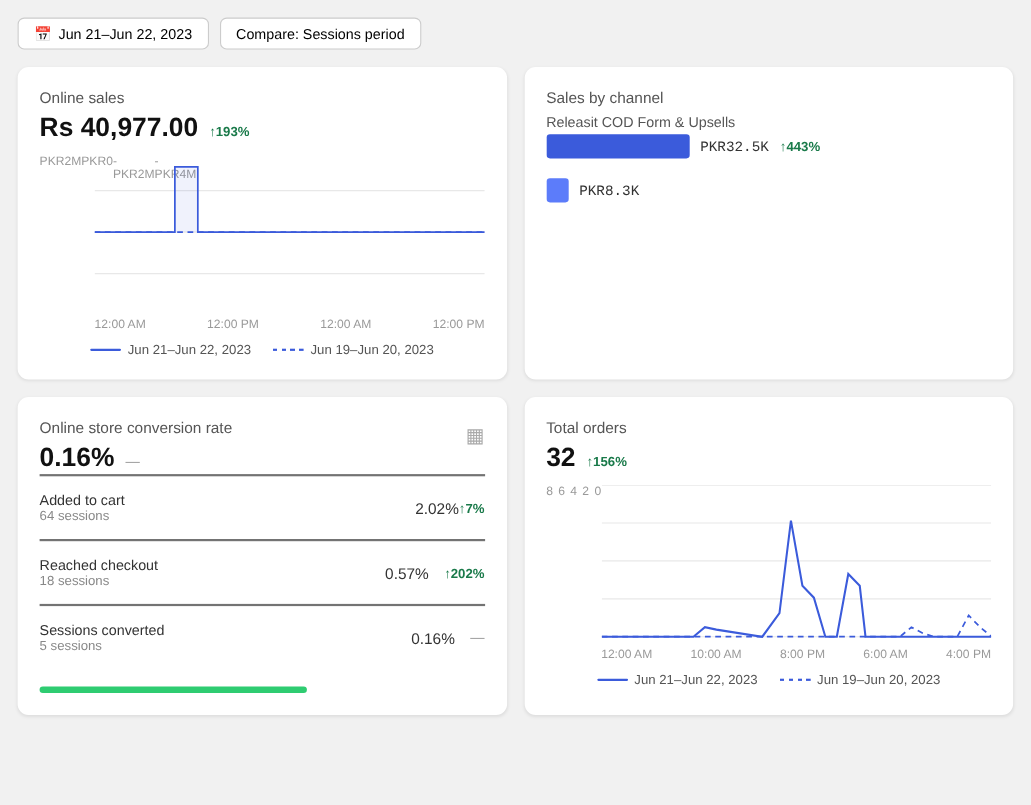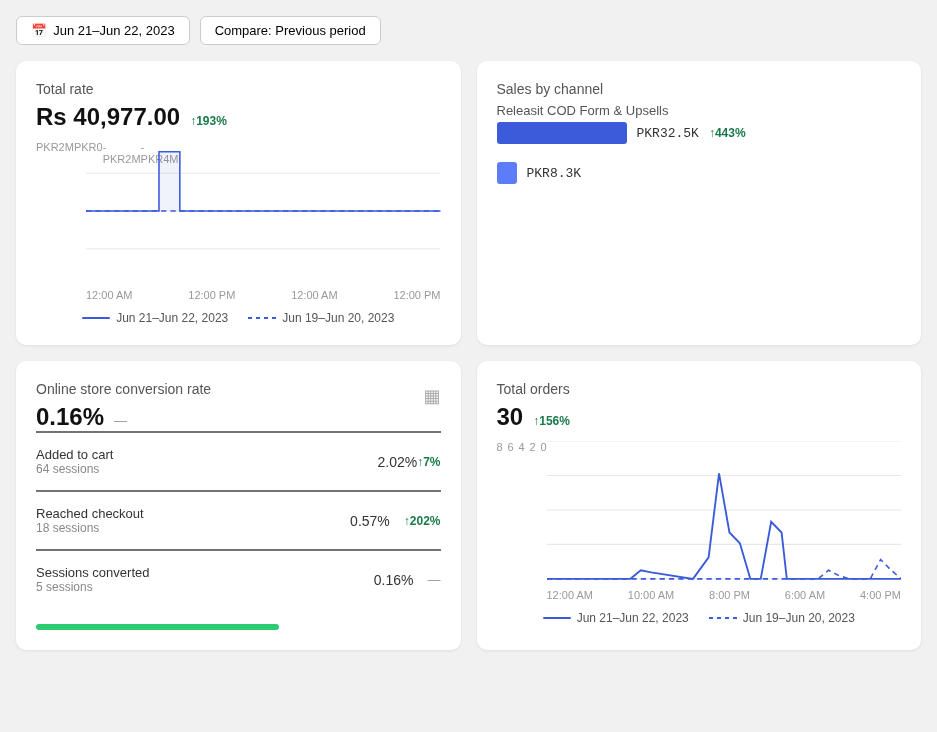--- a/index.html
+++ b/index.html
@@ -180,28 +180,28 @@
   </style>
 </head>
 <body>
 
 <div class="top-bar">
   <button>
     <span>📅</span>
     <span>Jun 21–Jun 22, 2023</span>
   </button>
   <button>
-    <span>Compare: Previous period</span>
+    <span>Compare: Sessions period</span>
   </button>
 </div>
 
 <div class="grid">
 
   <div class="card">
-    <div class="card-title">Total rate</div>
+    <div class="card-title">Online sales</div>
     <div style="display:flex;align-items:baseline;gap:10px;">
       <div class="card-value">Rs 40,977.00</div>
       <span class="badge-up">↑193%</span>
     </div>
 
     <div class="chart-area">
       <div class="chart-labels-y">
         <span>PKR2M</span>
         <span>PKR0</span>
         <span>-PKR2M</span>
@@ -304,21 +304,21 @@
           <span class="badge-neutral">—</span>
         </div>
       </div>
     </div>
     <div class="green-bar"></div>
   </div>
 
   <div class="card">
     <div class="card-title">Total orders</div>
     <div style="display:flex;align-items:baseline;gap:10px;">
-      <div class="card-value">30</div>
+      <div class="card-value">32</div>
       <span class="badge-up">↑156%</span>
     </div>
 
     <div class="chart-area">
       <div class="chart-labels-y">
         <span>8</span>
         <span>6</span>
         <span>4</span>
         <span>2</span>
         <span>0</span>

